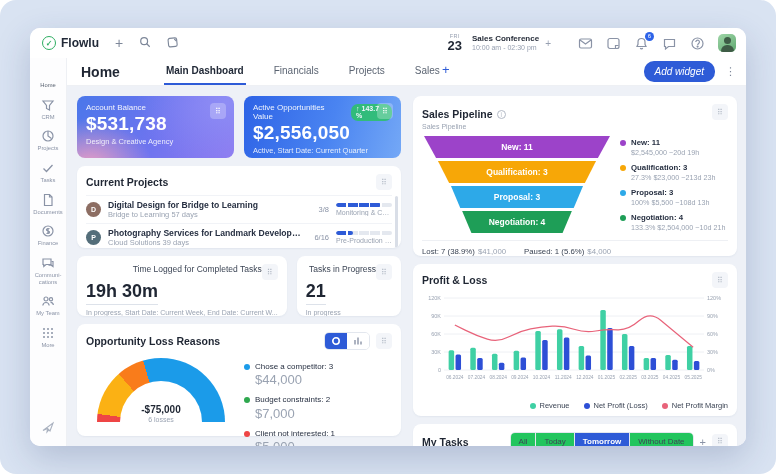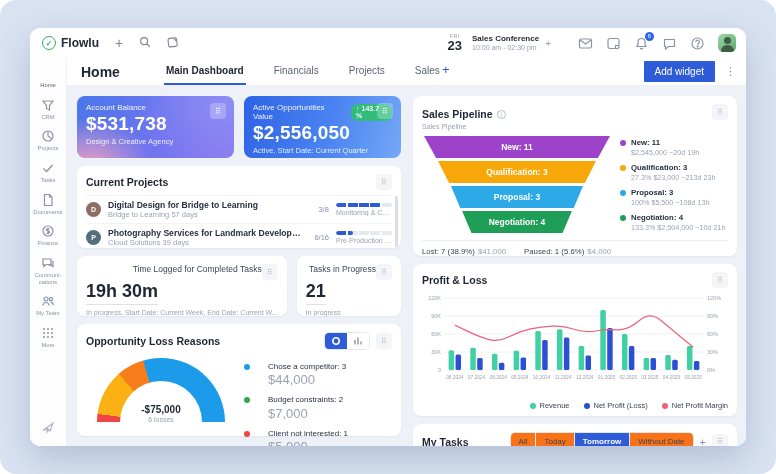--- a/index.html
+++ b/index.html
@@ -44,21 +44,21 @@
 
   
   .main { flex:1; display:flex; flex-direction:column; min-width:0; }
   .page-head { height:28px; flex:0 0 28px; background:#fff; display:flex; align-items:center; padding:0 10px 0 14px; border-bottom:1px solid #eef0f4; }
   .page-title { font-size:14px; font-weight:bold; color:#1f2633; margin-right:44px; }
   .tabs { display:flex; align-items:flex-end; gap:26px; height:100%; }
   .tab { font-size:10px; color:#5b6472; padding:8px 2px 7px; cursor:pointer; border-bottom:2px solid transparent; }
   .tab.active { color:#222a38; font-weight:bold; border-bottom-color:#2e5bd7; }
   .tab-add { font-size:13px; color:#2e5bd7; cursor:pointer; padding-bottom:5px; }
   .head-spacer { flex:1; }
-  .btn-primary { background:#2e5bd7; color:#fff; font-size:10px; border:none; border-radius:1px; padding:5px 11px; cursor:pointer; font-family:inherit; }
+  .btn-primary { background:#2e5bd7; color:#fff; font-size:10px; border:none; border-radius:10px; padding:5px 11px; cursor:pointer; font-family:inherit;font-style:italic; }
   .head-menu { font-size:11px; color:#7d8799; margin-left:10px; cursor:pointer; }
 
   .content { flex:1; min-height:0; background:#eef1f7; padding:10px; display:flex; gap:12px; overflow:hidden; }
   .col { display:flex; flex-direction:column; gap:8px; width:324px; flex:0 0 324px; }
 
   .card { background:#fff; border-radius:8px; box-shadow:0 1px 2px rgba(40,60,110,.06); position:relative; }
   .card-title { font-size:10.5px; font-weight:bold; color:#1f2633; }
   .drag { width:16px; height:16px; border-radius:4px; background:#f3f5f9; color:#b3bac6; font-size:8px; display:flex; align-items:center; justify-content:center; cursor:grab; }
   .drag.onblue { background:rgba(255,255,255,.25); color:#fff; }
 
@@ -108,21 +108,21 @@
   .seg-btn svg { width:10px; height:10px; }
   .loss-body { display:flex; margin-top:8px; gap:8px; }
   .gauge-wrap { width:150px; display:flex; flex-direction:column; align-items:center; }
   .gauge { position:relative; width:128px; height:64px; overflow:hidden; }
   .gauge .ring { position:absolute; left:0; top:0; width:128px; height:128px; border-radius:50%; }
   .gauge .hole { position:absolute; left:23px; top:23px; width:82px; height:82px; border-radius:50%; background:#fff; }
   .gauge-center { position:absolute; left:0; right:0; top:46px; text-align:center; }
   .gauge-val { font-size:10px; font-weight:bold; color:#1f2633; }
   .gauge-sub { font-size:7px; color:#9aa3b2; margin-top:1px; }
   .loss-legend { flex:1; display:flex; flex-direction:column; gap:6px; padding-top:4px; }
-  .ll-item { display:flex; gap:18px; line-height:1.3; }
+  .ll-item { display:flex; gap:5px; line-height:1.3; }
   .ll-dot { width:6px; height:6px; border-radius:50%; margin-top:2px; flex:0 0 6px; }
   .ll-label { font-size:8px; color:#273042; }
   .ll-value { font-size:13px; color:#9aa3b2; }
 
   
   .pipe-card { height:160px; padding:8px 9px; }
   .pipe-head { display:flex; align-items:flex-start; justify-content:space-between; }
   .pipe-sub { font-size:7px; color:#9aa3b2; margin-top:1px; }
   .info-ico { display:inline-block; width:9px; height:9px; border:1px solid #b3bac6; border-radius:50%; color:#b3bac6; font-size:6.5px; line-height:8px; text-align:center; vertical-align:1px; margin-left:4px; }
   .pipe-body { display:flex; margin-top:6px; }
@@ -142,21 +142,21 @@
   .pnl-chart { margin-top:2px; }
   .pnl-legend { display:flex; justify-content:flex-end; gap:14px; margin-top:3px; }
   .pnl-li { display:flex; align-items:center; gap:4px; font-size:7.5px; color:#3c4555; }
   .pnl-dot { width:6px; height:6px; border-radius:50%; }
 
   
   .tasks-card { height:60px; padding:8px 9px; }
   .tasks-head { display:flex; align-items:center; justify-content:space-between; }
   .task-filters { display:flex; align-items:center; gap:6px; }
   .filter-group { display:flex; border:1px solid #e3e7ee; border-radius:5px; overflow:hidden; }
-  .f-btn { font-size:8px; color:#3c4555; background:#f97316; padding:4px 8px; cursor:pointer; border-right:1px solid #e3e7ee; }
+  .f-btn { font-size:8px; color:#3c4555; background:#22c55e; padding:4px 8px; cursor:pointer; border-right:1px solid #e3e7ee; }
   .f-btn:last-child { border-right:none; }
   .f-btn.active { background:#2e5bd7; color:#fff; font-weight:bold; }
   .t-add { font-size:11px; color:#8a93a6; cursor:pointer; }
 
   .dots::before { content:"⠿"; }
 </style>
 </head>
 <body>
 
 <div class="canvas">

